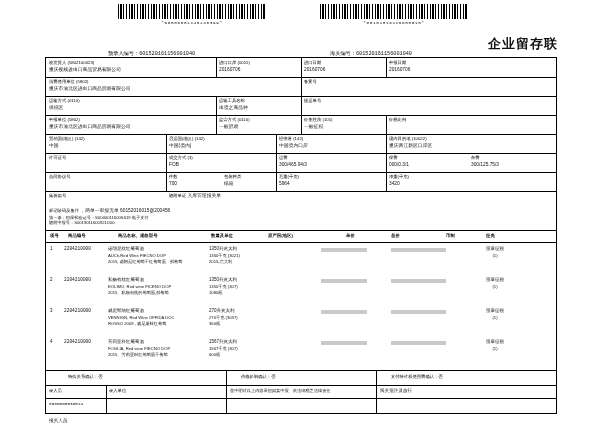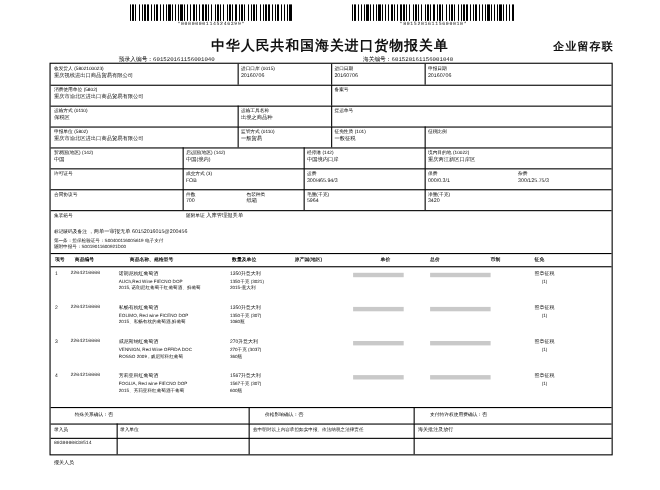--- a/index.html
+++ b/index.html
@@ -22,21 +22,21 @@
       #000 5px,#000 6px,#fff 6px,#fff 8px,
       #000 8px,#000 9px,#fff 9px,#fff 11px);
   }
   .bc .bcnum{font-size:4.4px;letter-spacing:.6px;text-align:center;margin-top:1px;font-family:"Liberation Mono",monospace;}
   #bc-left{left:118px;width:148px;}
   #bc-right{left:320px;width:148px;}
 
   
   .title{position:absolute;top:33px;left:0;width:600px;text-align:center;
     font-family:"DejaVu Sans", sans-serif;font-weight:bold;font-size:12.5px;letter-spacing:1px;}
-  .title-right{position:absolute;top:35px;right:42px;font-size:10px;font-weight:bold;letter-spacing:1px;}
+  .title-right{position:absolute;top:35px;right:42px;font-size:13px;font-weight:bold;letter-spacing:1px;}
 
   
   .toprow{position:absolute;top:50px;left:108px;width:420px;font-size:5.2px;}
   .toprow .l{position:absolute;left:0;}
   .toprow .r{position:absolute;left:222px;}
 
   
   .frame{position:absolute;left:45px;top:57px;width:510px;height:355px;border:1px solid #000;}
 
   .hline{position:absolute;left:0;width:100%;height:0;border-top:1px solid #000;}
@@ -66,21 +66,20 @@
     <div class="bc" id="bc-left">
       <div class="bars"></div>
       <div class="bcnum">*00000001145246399*</div>
     </div>
     <div class="bc" id="bc-right">
       <div class="bars"></div>
       <div class="bcnum">*80152016115600010*</div>
     </div>
   </div>
 
-  <div class="title">中华人民共和国海关进口货物报关单</div>
   <div class="title-right">企业留存联</div>
 
   <div class="toprow">
     <span class="l">
       <span>预录入编号：</span><span class="mono">601520161156001040</span>
     </span>
     <span class="r">
       <span>海关编号：</span><span class="mono">601520161156001040</span>
     </span>
   </div>

